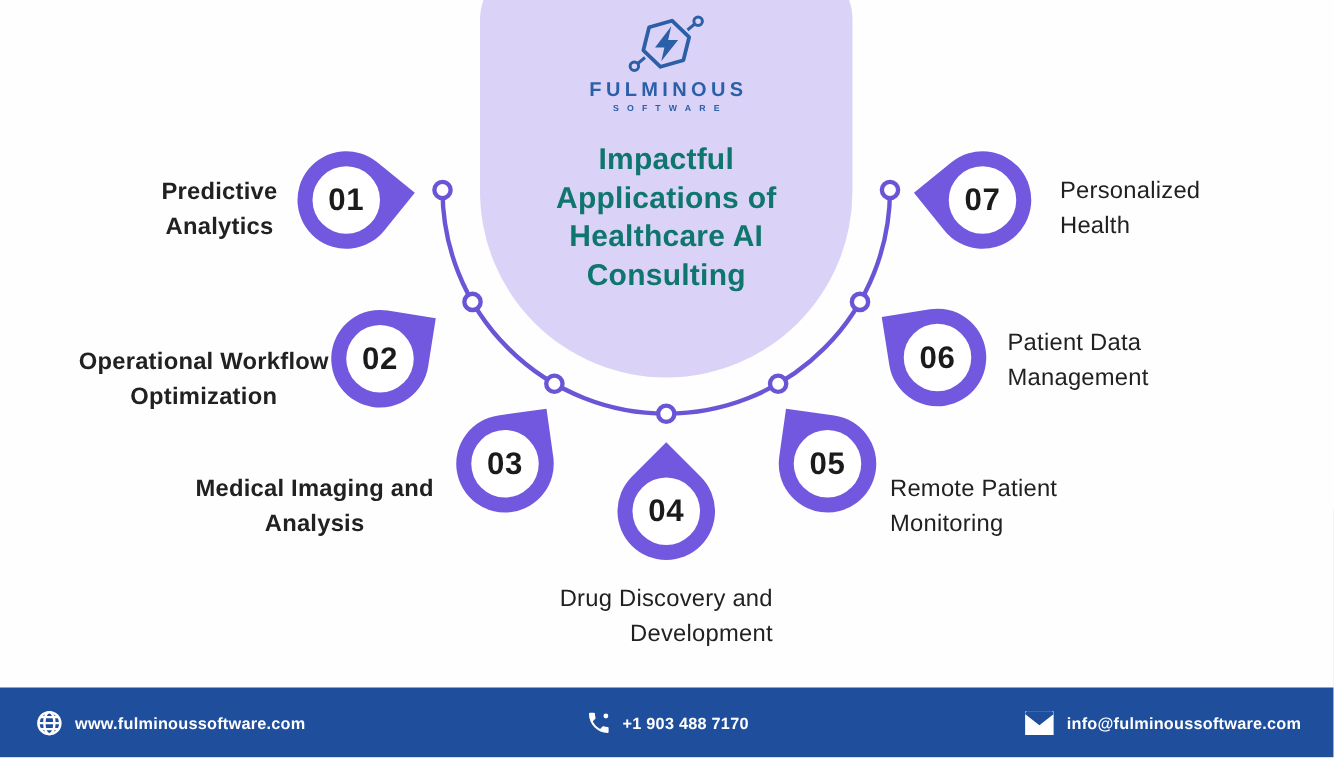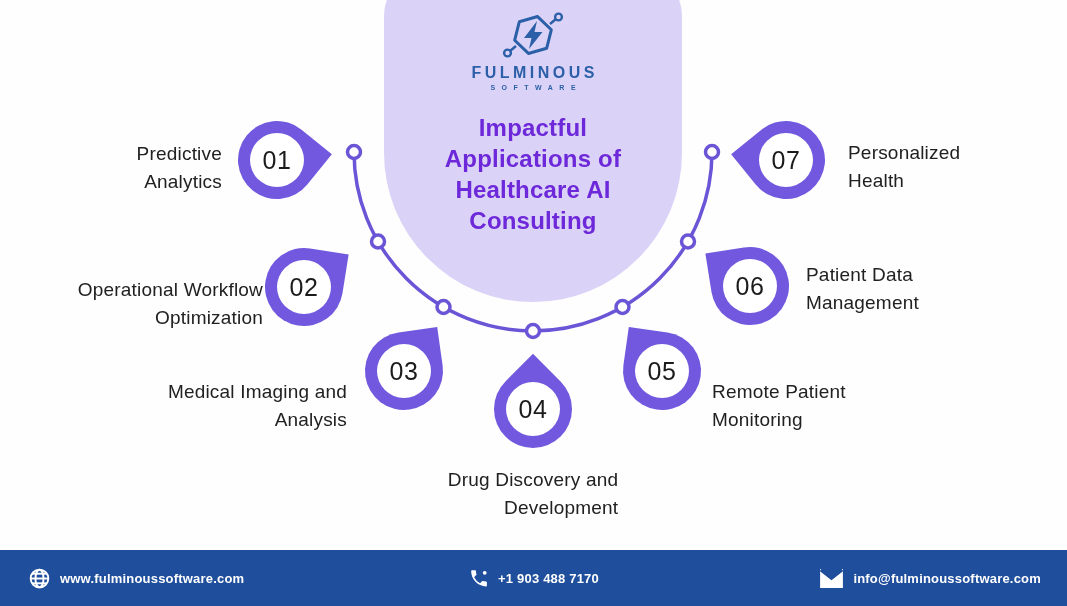--- a/index.html
+++ b/index.html
@@ -21,45 +21,45 @@
   .logo-name{
     margin-top:4px;color:#2b5fa8;font-weight:700;font-size:16px;
     letter-spacing:3.5px;text-indent:3.5px;
   }
   .logo-sub{
     margin-top:2px;color:#2b5fa8;font-weight:700;font-size:7px;
     letter-spacing:6.5px;text-indent:6.5px;
   }
   .title{
     position:absolute;left:533px;top:112px;transform:translateX(-50%);
-    width:280px;text-align:center;color:#6d28d9;font-weight:700;
+    width:280px;text-align:center;color:#0f766e;font-weight:700;
     font-size:24px;line-height:31px;letter-spacing:.2px;
   }
   .title span{display:block;}
   
   .arc-svg{position:absolute;left:0;top:0;pointer-events:none;}
   
   .pin{position:absolute;width:0;height:0;}
   .tear{
     position:absolute;left:-39px;top:-39px;width:78px;height:78px;
     background:#7158de;border-radius:50% 0 50% 50%;
   }
   .pin-inner{
     position:absolute;left:-27px;top:-27px;width:54px;height:54px;
     background:#ffffff;border-radius:50%;
     display:flex;align-items:center;justify-content:center;
   }
-  .pin-num{font-size:25px;font-weight:400;color:#1b1b1b;letter-spacing:.5px;}
+  .pin-num{font-size:25px;font-weight:700;color:#1b1b1b;letter-spacing:.5px;}
   
   .label{
     position:absolute;font-size:19px;line-height:28px;color:#212121;
     font-weight:400;letter-spacing:.2px;white-space:nowrap;
   }
   .label span{display:block;}
-  .label.ta-r{text-align:right;}
+  .label.ta-r{text-align:center;font-weight:bold;}
   .label.ta-c{text-align:right;transform:translateX(-50%);}
   
   .footer{
     position:absolute;left:0;bottom:0;width:100%;height:56px;
     background:#1f4e9c;color:#ffffff;
     display:flex;align-items:center;
   }
   .f-item{
     display:flex;align-items:center;gap:9px;
     font-size:13px;font-weight:700;letter-spacing:.2px;

